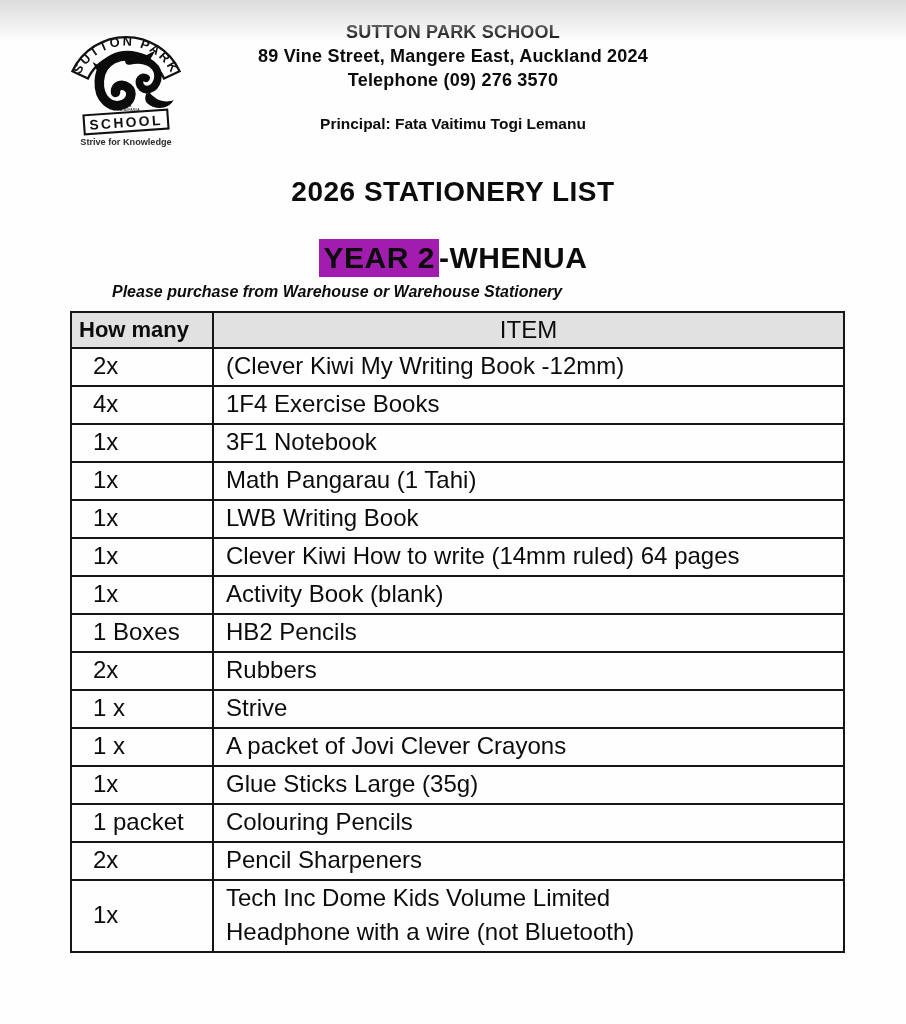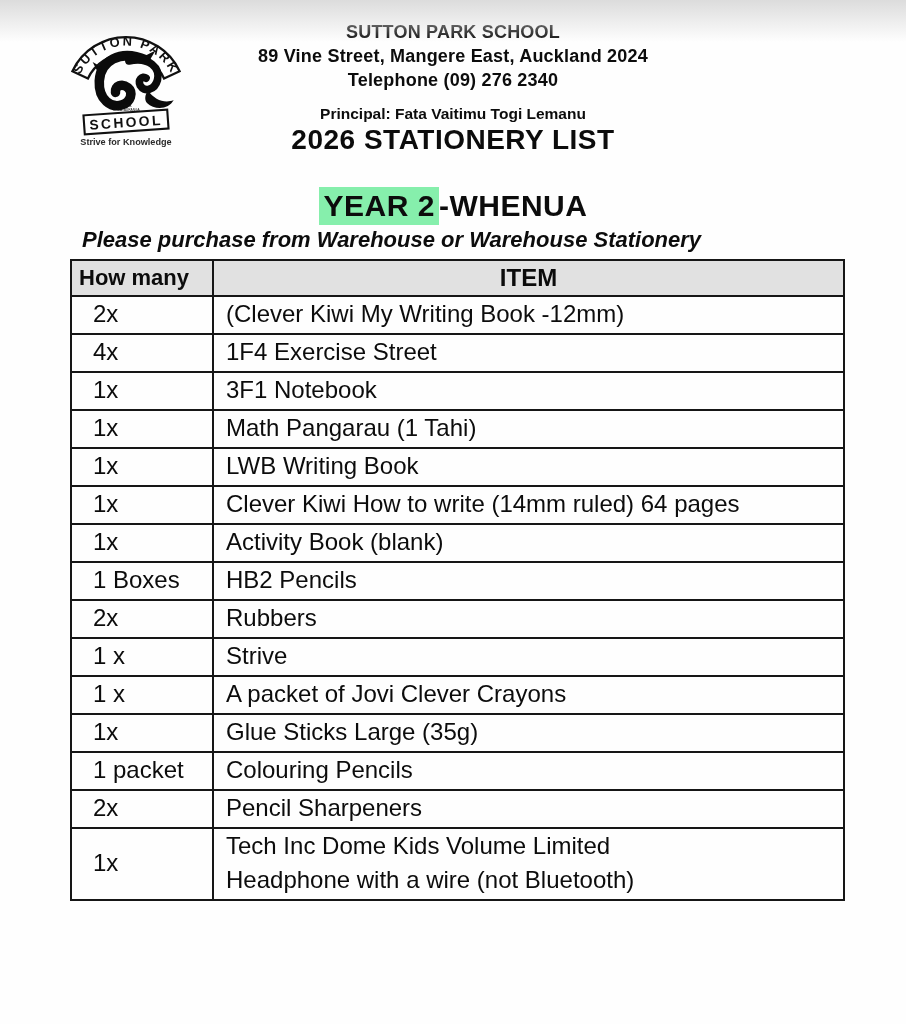--- a/index.html
+++ b/index.html
@@ -41,47 +41,48 @@
     padding-top: 20px;
     text-align: center;
   }
   .school-name, .school-address, .school-phone {
     font-size: 18px;
     font-weight: bold;
     line-height: 24px;
     letter-spacing: 0.2px;
   }
   .principal-line {
-    margin-top: 12px;
+    margin-top: 22px;
     font-size: 15.5px;
     font-weight: bold;
     line-height: 20px;
   }
 
   
   .page-title {
+    margin-top: 42px;
     text-align: center;
     font-size: 28px;
     font-weight: bold;
     letter-spacing: 0.5px;
   }
   .year-line {
     margin-top: 32px;
     text-align: center;
     font-size: 30px;
     font-weight: bold;
     letter-spacing: 0.5px;
     line-height: 36px;
   }
   .year-highlight {
     padding: 2px 4px 3px 5px;
   }
   .purchase-note {
-    margin: 2px 0 0 82px;
-    font-size: 22px;
+    margin: 2px 0 0 112px;
+    font-size: 16px;
     font-weight: bold;
     font-style: italic;
     line-height: 28px;
   }
 
   
   table.stationery {
     margin: 5px 0 0 70px;
     width: 775px;
     border-collapse: collapse;
@@ -95,21 +96,21 @@
   col.qty-col  { width: 142px; }
   th.qty-head {
     font-size: 22px;
     font-weight: bold;
     text-align: left;
     padding: 3px 4px 3px 7px;
     line-height: 28px;
   }
   th.item-head {
     font-size: 24px;
-    font-weight: bold;
+    font-weight: normal;
     text-align: center;
     padding: 3px 20px;
     line-height: 28px;
   }
   td.qty-cell {
     font-size: 24px;
     padding: 0 4px 2px 21px;
     line-height: 34px;
     vertical-align: top;
   }
@@ -151,28 +152,28 @@
         <text x="65" y="120.5" text-anchor="middle" font-size="14.5" font-weight="bold" letter-spacing="2.5" fill="#111111" font-family="Liberation Sans, sans-serif">SCHOOL</text>
       </g>
 
       <text x="65" y="139" text-anchor="middle" font-size="9.6" font-weight="600" fill="#2b2b2b" font-family="Liberation Sans, sans-serif">Strive for Knowledge</text>
     </svg>
   </div>
 
   <div class="header-text">
     <div class="school-name">SUTTON PARK SCHOOL</div>
     <div class="school-address">89 Vine Street, Mangere East, Auckland 2024</div>
-    <div class="school-phone">Telephone (09) 276 2340</div>
+    <div class="school-phone">Telephone (09) 276 3570</div>
     <div class="principal-line">Principal: Fata Vaitimu Togi Lemanu</div>
   </div>
 
   <div class="page-title">2026 STATIONERY LIST</div>
 
   <div class="year-line">
-    <span class="year-highlight" style="background-color: #86efac;">YEAR 2</span><span>-WHENUA</span>
+    <span class="year-highlight" style="background-color: #a21caf;">YEAR 2</span><span>-WHENUA</span>
   </div>
 
   <div class="purchase-note">Please purchase from Warehouse or Warehouse Stationery</div>
 
   <table class="stationery">
     <colgroup>
         <col class="qty-col">
         <col>
       </colgroup>
     <thead>
@@ -182,21 +183,21 @@
       </tr>
     </thead>
     <tbody>
     <tr>
       <td class="qty-cell">2x</td>
       <td class="item-cell">(Clever Kiwi My Writing Book -12mm)</td>
     </tr>
 
     <tr>
       <td class="qty-cell">4x</td>
-      <td class="item-cell">1F4 Exercise Street</td>
+      <td class="item-cell">1F4 Exercise Books</td>
     </tr>
 
     <tr>
       <td class="qty-cell">1x</td>
       <td class="item-cell">3F1 Notebook</td>
     </tr>
 
     <tr>
       <td class="qty-cell">1x</td>
       <td class="item-cell">Math Pangarau (1 Tahi)</td>

